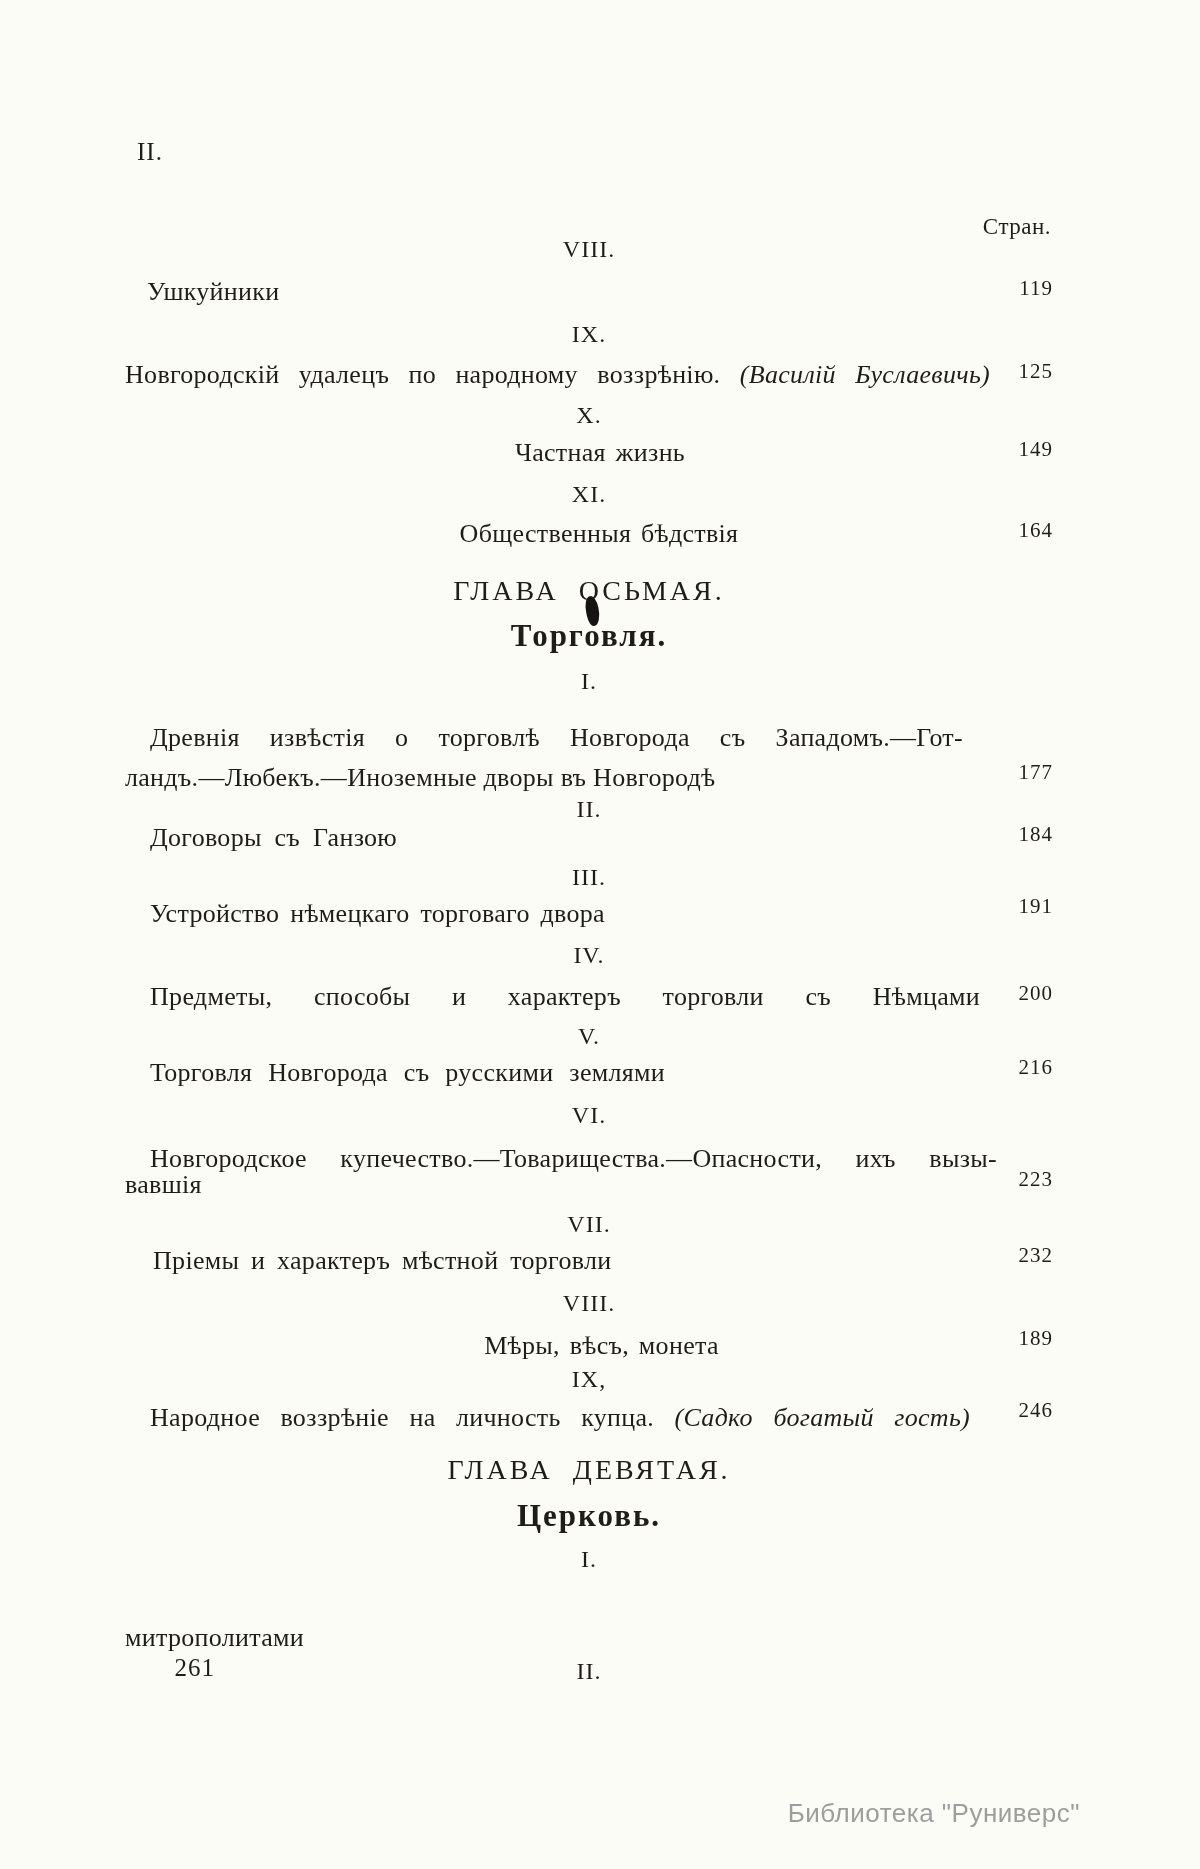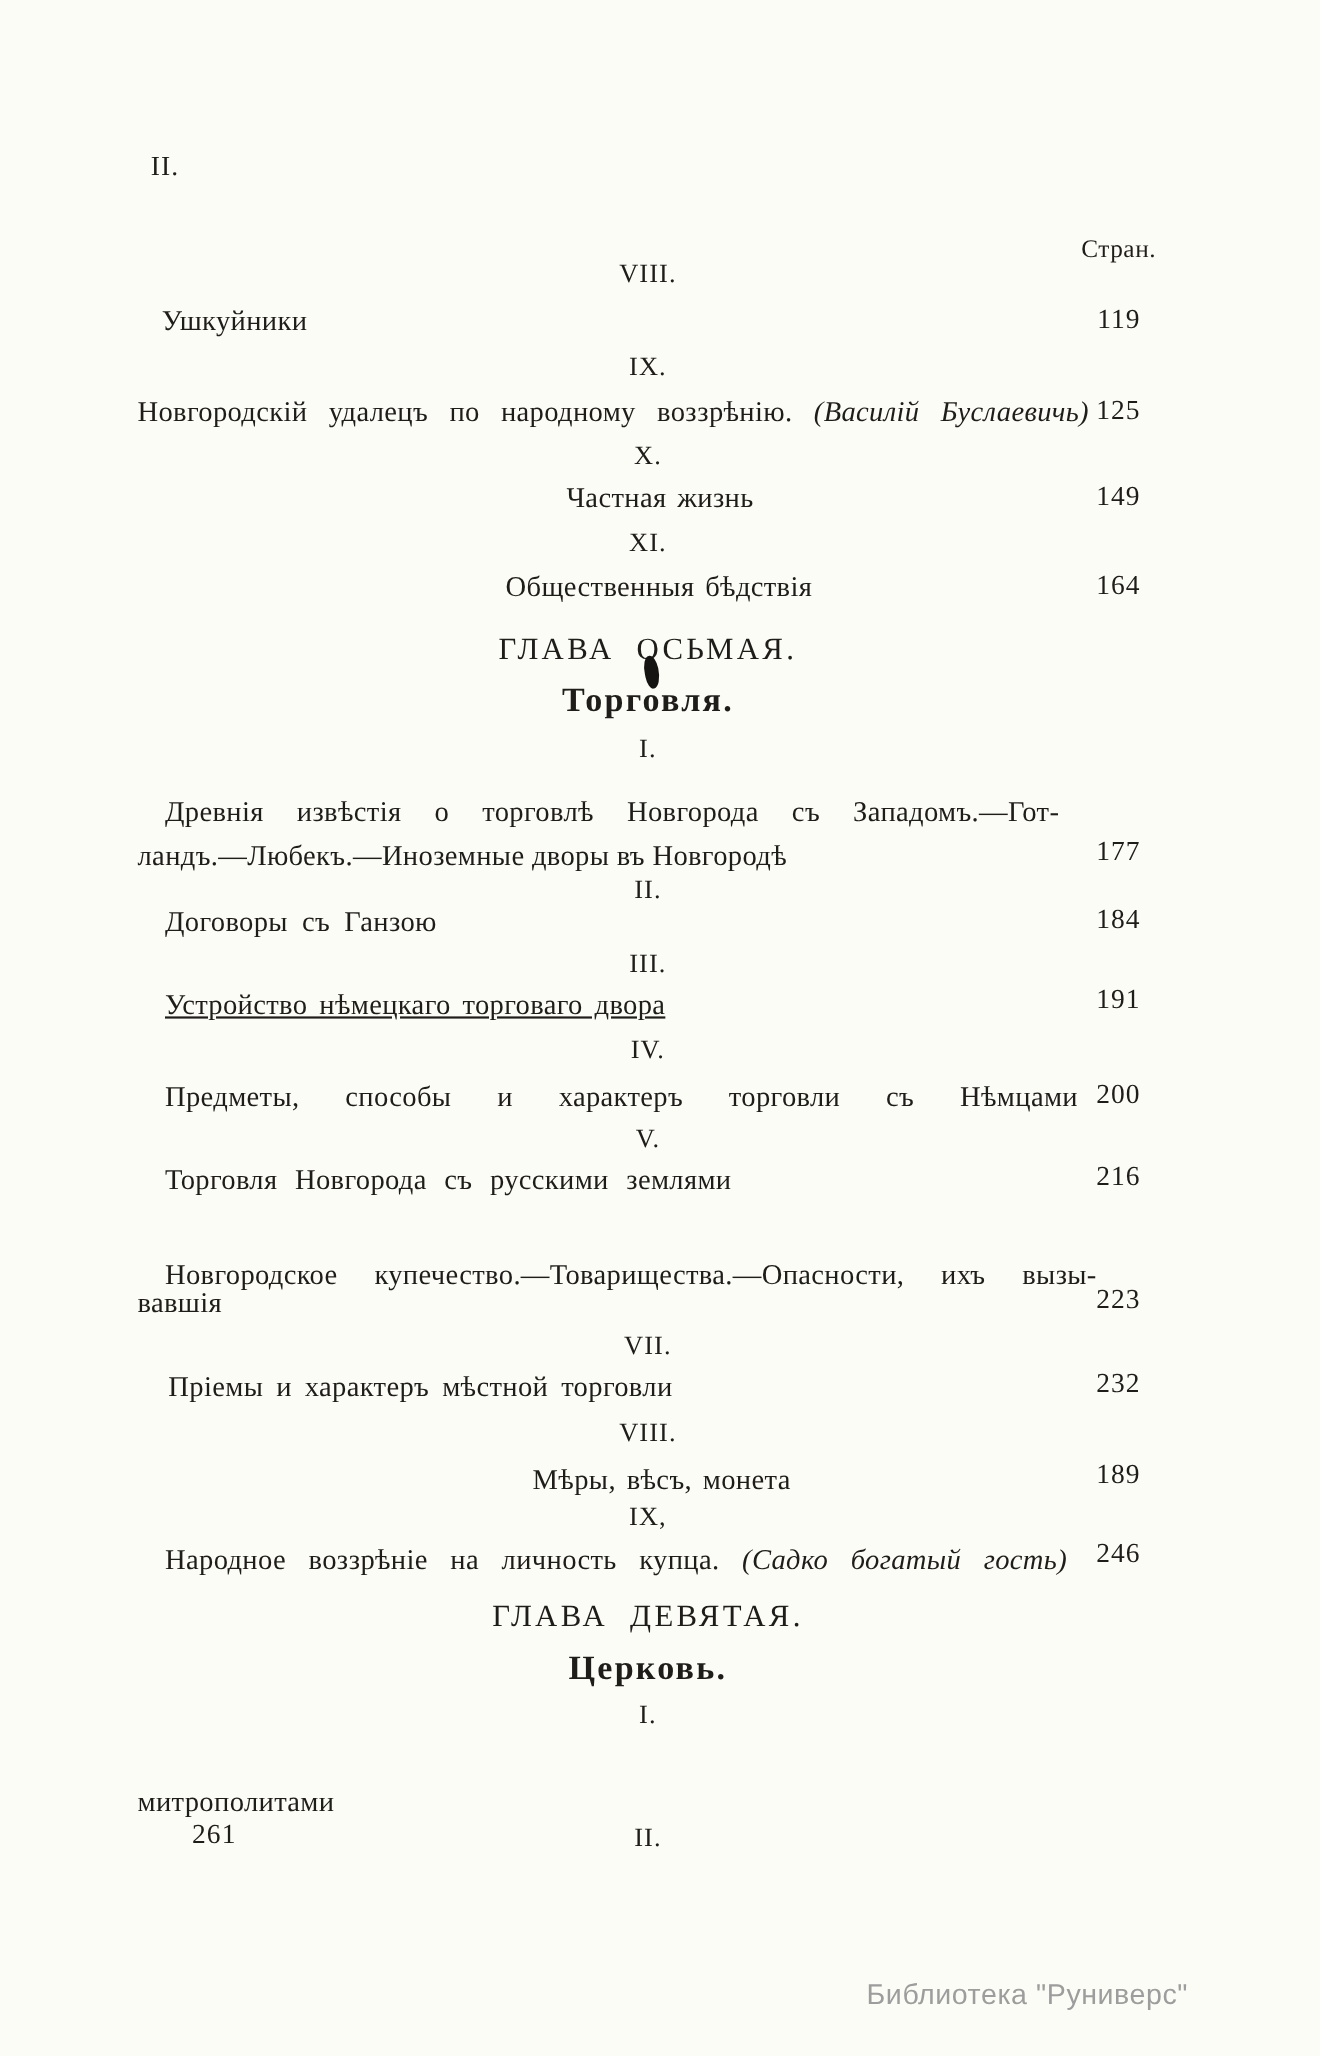--- a/index.html
+++ b/index.html
@@ -38,26 +38,26 @@
   .ctitle {
     width: 100%; text-align: center;
     font-size: 31px; font-weight: bold; letter-spacing: 2px;
   }
 
   .entry { font-size: 26px; line-height: 1.2; letter-spacing: 0.3px; }
   .row { width: 100%; }
   .etext { display: block; }
   .jl { text-align: justify; text-align-last: justify; }
 
-  .ws3 { word-spacing: 3px; text-align: center; } .ws4 { word-spacing: 4px; text-decoration: underline; }
+  .ws3 { word-spacing: 3px; text-align: center; } .ws4 { word-spacing: 4px; }
   .ws5 { word-spacing: 5px; } .ws6 { word-spacing: 6px; }
 
   .pg {
-    position: absolute; right: 16px; top: 0; width: 90px;
-    text-align: right; font-size: 25px; letter-spacing: 1px;
+    position: absolute; right: 0; top: 0; width: 90px;
+    text-align: right; font-size: 21px; letter-spacing: 1px;
   }
   .pg-solo { position: absolute; right: 0; width: 90px; text-align: right;
     font-size: 25px; letter-spacing: 1px; margin-top: 44px; }
 
   i { font-style: italic; }
 
   .blot {
     position: absolute; left: 586px; top: 596px; width: 13px; height: 30px;
     background: #161412; border-radius: 55% 45% 60% 40%;
     transform: rotate(-12deg);
@@ -129,20 +129,21 @@
     <span class="etext jl" style="width:855px; text-indent:25px">Предметы, способы и характеръ торговли съ Нѣмцами</span>
     <span class="pg">200</span>
   </div>
 
   <div class="roman" style="top:1023px">V.</div>
   <div class="entry row" style="top:1057px">
     <span class="etext jl" style="width:540px; text-indent:25px">Торговля Новгорода съ русскими землями</span>
     <span class="pg" style="top:-2px">216</span>
   </div>
 
+  <div class="roman" style="top:1102px">VI.</div>
   <div class="entry jl" style="top:1143px; width:872px; text-indent:25px">Новгородское купечество.—Товарищества.—Опасности, ихъ вызы-</div>
   <div class="entry row" style="top:1169px">
     <span class="etext">вавшія</span>
     <span class="pg" style="top:-2px">223</span>
   </div>
 
   <div class="roman" style="top:1211px">VII.</div>
   <div class="entry row" style="top:1245px">
     <span class="etext ws5" style="padding-left:28px">Пріемы и характеръ мѣстной торговли</span>
     <span class="pg" style="top:-2px">232</span>

